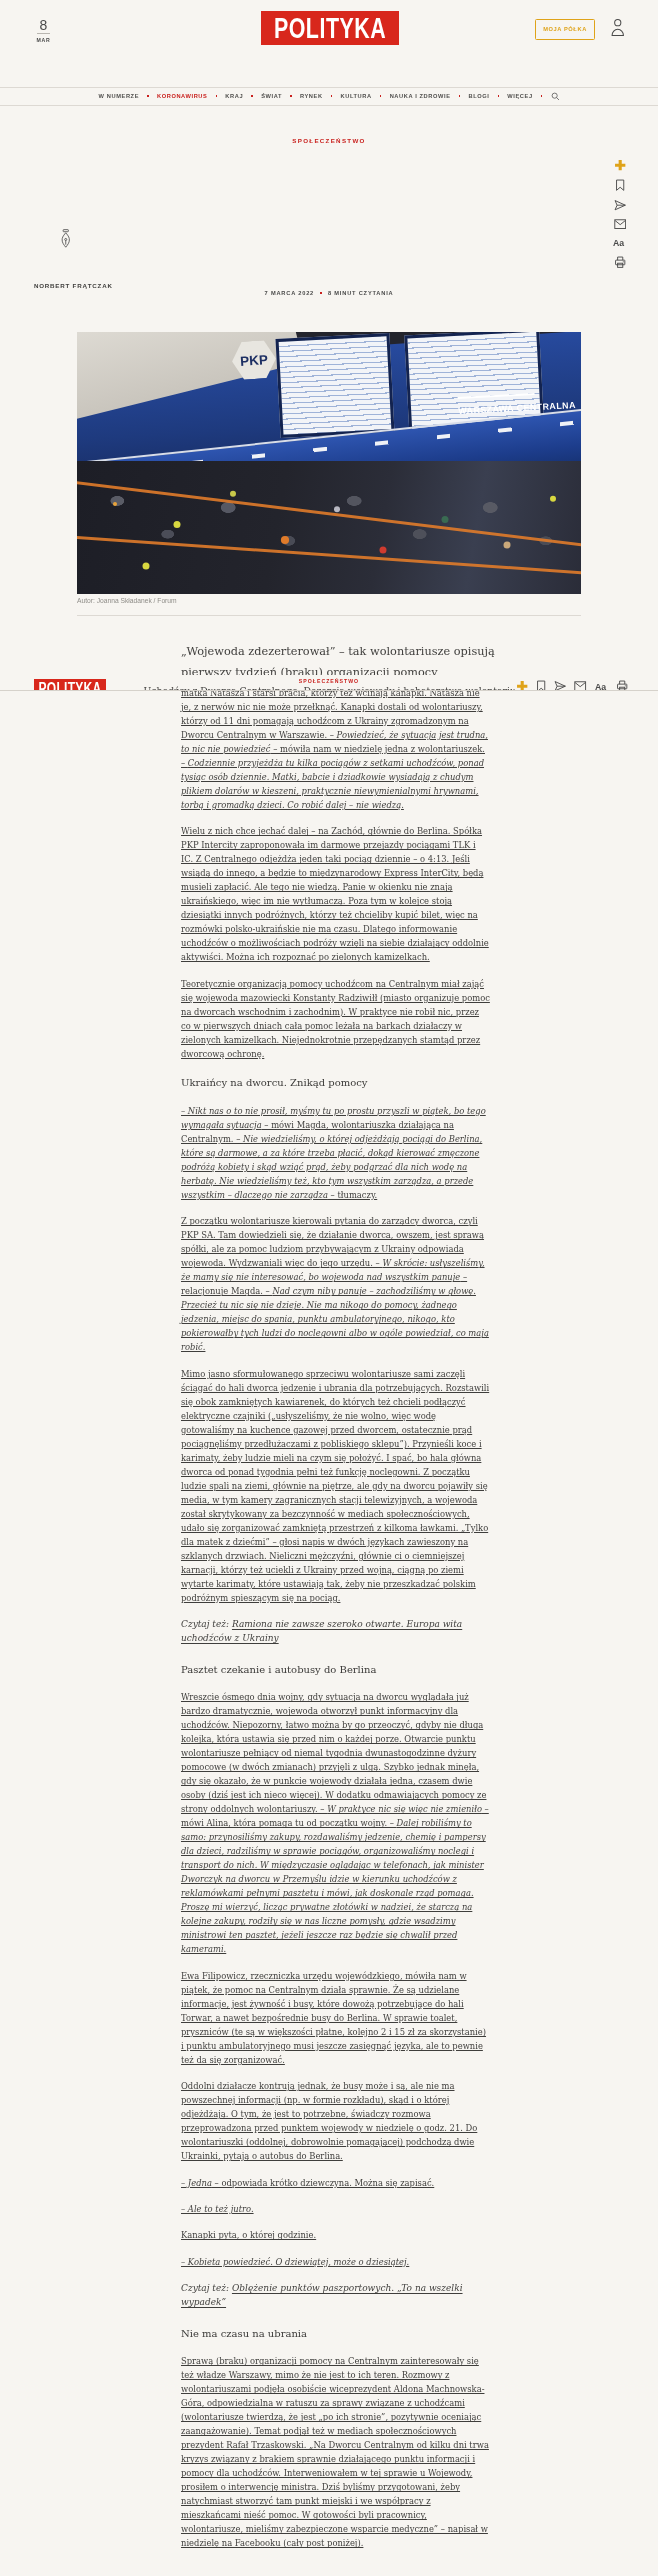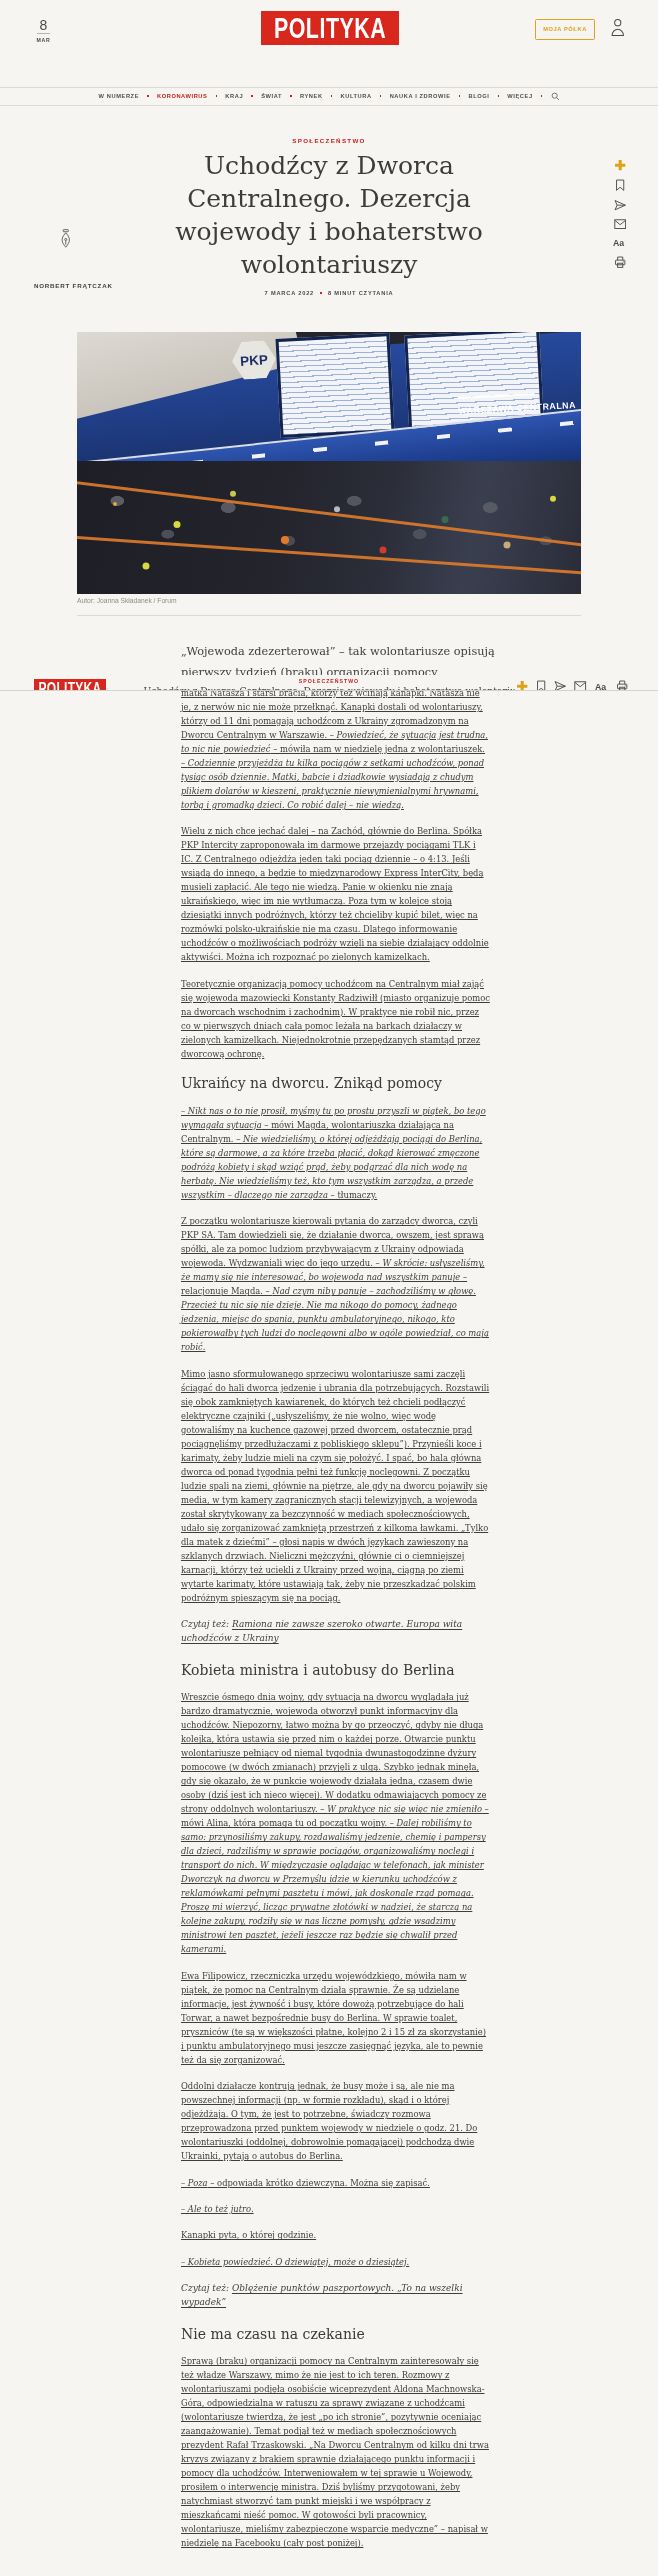--- a/index.html
+++ b/index.html
@@ -91,21 +91,21 @@
   .sticky-center{position:absolute;left:50%;transform:translateX(-50%);top:0;width:371px;text-align:center;}
   .sticky-cat{font-size:5.2px;font-weight:700;letter-spacing:1px;color:#c9211e;margin-top:2.1px;}
   .sticky-title{font-family:"DejaVu Serif",serif;font-size:9.3px;color:#3d3c3a;white-space:nowrap;overflow:hidden;margin-top:0.5px;}
   .sticky-icons{position:absolute;right:30px;top:4.1px;display:flex;gap:7.7px;align-items:center;}
   .sticky-icons .ric{cursor:pointer;}
 
   
   .flow{left:181px;top:686px;width:309px;font-family:"DejaVu Serif",serif;font-size:8.4px;line-height:14px;color:#3f3e3c;}
   .flow p.para{margin:0 0 12.4px;text-decoration:underline;}
   .flow .it{font-style:italic;}
-  .flow h2{font-family:"DejaVu Serif",serif;font-weight:400;font-size:14px;line-height:18.5px;margin:13.4px 0 11.3px;color:#3b3a38;}
+  .flow h2{font-family:"DejaVu Serif",serif;font-weight:400;font-size:10px;line-height:18.5px;margin:13.4px 0 11.3px;color:#3b3a38;}
   .flow .read{font-style:italic;font-size:9px;margin:2.1px 0 15.5px;}
   .flow .read .read-link{text-decoration:underline;text-underline-offset:2.1px;cursor:pointer;}
 
   svg{display:block;}
 </style>
 </head>
 <body>
 
 <div class="page">
 
@@ -157,26 +157,20 @@
       <svg width="8.8" height="8.8" viewBox="0 0 24 24" fill="none" stroke="#4a4a4a" stroke-width="2">
         <circle cx="10" cy="10" r="7"></circle>
           <line x1="15.5" y1="15.5" x2="22" y2="22"></line>
       </svg>
     </span>
   </nav>
 
   <div class="abs hr hr2"></div>
 
   <div class="abs category">SPOŁECZEŃSTWO</div>
-  <h1 class="abs title" style="margin:0;font-weight:400;" id="title-lines">
-      <div>Uchodźcy z Dworca</div>
-      <div>Centralnego. Dezercja</div>
-      <div>wojewody i bohaterstwo</div>
-      <div>wolontariuszy</div>
-    </h1>
 
   <span class="abs rail-left-icon">
     <svg width="15.5" height="23" viewBox="0 0 30 44" fill="none" stroke="#4a4a4a" stroke-width="1.6">
       <rect x="10" y="1" width="10" height="4" rx="1"></rect>
       <path d="M15 7 C9 14 8 17 8 21 c0 5 3 9 7 14 4-5 7-9 7-14 0-4-1-7-7-14z"></path>
       <circle cx="15" cy="20" r="2"></circle>
         <line x1="15" y1="22" x2="15" y2="30"></line>
     </svg>
   </span>
   <div class="abs rail-author">NORBERT FRĄTCZAK</div>
@@ -290,28 +284,28 @@
 
   <div class="abs flow" id="article-flow">
       <p class="para"><span>matka Natasza i starsi bracia, którzy też wcinają kanapki. Natasza nie je, z nerwów nic nie może przełknąć. Kanapki dostali od wolontariuszy, którzy od 11 dni pomagają uchodźcom z Ukrainy zgromadzonym na Dworcu Centralnym w Warszawie. – </span><span class="it">Powiedzieć, że sytuacja jest trudna, to nic nie powiedzieć</span><span> – mówiła nam w niedzielę jedna z wolontariuszek. – </span><span class="it">Codziennie przyjeżdża tu kilka pociągów z setkami uchodźców, ponad tysiąc osób dziennie. Matki, babcie i dziadkowie wysiadają z chudym plikiem dolarów w kieszeni, praktycznie niewymienialnymi hrywnami, torbą i gromadką dzieci. Co robić dalej – nie wiedzą.</span></p>
       <p class="para"><span>Wielu z nich chce jechać dalej – na Zachód, głównie do Berlina. Spółka PKP Intercity zaproponowała im darmowe przejazdy pociągami TLK i IC. Z Centralnego odjeżdża jeden taki pociąg dziennie – o 4:13. Jeśli wsiądą do innego, a będzie to międzynarodowy Express InterCity, będą musieli zapłacić. Ale tego nie wiedzą. Panie w okienku nie znają ukraińskiego, więc im nie wytłumaczą. Poza tym w kolejce stoją dziesiątki innych podróżnych, którzy też chcieliby kupić bilet, więc na rozmówki polsko-ukraińskie nie ma czasu. Dlatego informowanie uchodźców o możliwościach podróży wzięli na siebie działający oddolnie aktywiści. Można ich rozpoznać po zielonych kamizelkach.</span></p>
       <p class="para"><span>Teoretycznie organizacją pomocy uchodźcom na Centralnym miał zająć się wojewoda mazowiecki Konstanty Radziwiłł (miasto organizuje pomoc na dworcach wschodnim i zachodnim). W praktyce nie robił nic, przez co w pierwszych dniach cała pomoc leżała na barkach działaczy w zielonych kamizelkach. Niejednokrotnie przepędzanych stamtąd przez dworcową ochronę.</span></p>
       <h2>Ukraińcy na dworcu. Znikąd pomocy</h2>
       <p class="para"><span class="it">– Nikt nas o to nie prosił, myśmy tu po prostu przyszli w piątek, bo tego wymagała sytuacja</span><span> – mówi Magda, wolontariuszka działająca na Centralnym. – </span><span class="it">Nie wiedzieliśmy, o której odjeżdżają pociągi do Berlina, które są darmowe, a za które trzeba płacić, dokąd kierować zmęczone podróżą kobiety i skąd wziąć prąd, żeby podgrzać dla nich wodę na herbatę. Nie wiedzieliśmy też, kto tym wszystkim zarządza, a przede wszystkim – dlaczego nie zarządza</span><span> – tłumaczy.</span></p>
       <p class="para"><span>Z początku wolontariusze kierowali pytania do zarządcy dworca, czyli PKP SA. Tam dowiedzieli się, że działanie dworca, owszem, jest sprawą spółki, ale za pomoc ludziom przybywającym z Ukrainy odpowiada wojewoda. Wydzwaniali więc do jego urzędu. – </span><span class="it">W skrócie: usłyszeliśmy, że mamy się nie interesować, bo wojewoda nad wszystkim panuje</span><span> – relacjonuje Magda. – </span><span class="it">Nad czym niby panuje – zachodziliśmy w głowę. Przecież tu nic się nie dzieje. Nie ma nikogo do pomocy, żadnego jedzenia, miejsc do spania, punktu ambulatoryjnego, nikogo, kto pokierowałby tych ludzi do noclegowni albo w ogóle powiedział, co mają robić.</span></p>
       <p class="para"><span>Mimo jasno sformułowanego sprzeciwu wolontariusze sami zaczęli ściągać do hali dworca jedzenie i ubrania dla potrzebujących. Rozstawili się obok zamkniętych kawiarenek, do których też chcieli podłączyć elektryczne czajniki („usłyszeliśmy, że nie wolno, więc wodę gotowaliśmy na kuchence gazowej przed dworcem, ostatecznie prąd pociągnęliśmy przedłużaczami z pobliskiego sklepu”). Przynieśli koce i karimaty, żeby ludzie mieli na czym się położyć. I spać, bo hala główna dworca od ponad tygodnia pełni też funkcję noclegowni. Z początku ludzie spali na ziemi, głównie na piętrze, ale gdy na dworcu pojawiły się media, w tym kamery zagranicznych stacji telewizyjnych, a wojewoda został skrytykowany za bezczynność w mediach społecznościowych, udało się zorganizować zamkniętą przestrzeń z kilkoma ławkami. „Tylko dla matek z dziećmi” – głosi napis w dwóch językach zawieszony na szklanych drzwiach. Nieliczni mężczyźni, głównie ci o ciemniejszej karnacji, którzy też uciekli z Ukrainy przed wojną, ciągną po ziemi wytarte karimaty, które ustawiają tak, żeby nie przeszkadzać polskim podróżnym spieszącym się na pociąg.</span></p>
       <p class="read"><span class="read-label">Czytaj też: </span><span class="read-link">Ramiona nie zawsze szeroko otwarte. Europa wita uchodźców z Ukrainy</span></p>
-      <h2>Kobieta ministra i autobusy do Berlina</h2>
+      <h2>Pasztet czekanie i autobusy do Berlina</h2>
       <p class="para"><span>Wreszcie ósmego dnia wojny, gdy sytuacja na dworcu wyglądała już bardzo dramatycznie, wojewoda otworzył punkt informacyjny dla uchodźców. Niepozorny, łatwo można by go przeoczyć, gdyby nie długa kolejka, która ustawia się przed nim o każdej porze. Otwarcie punktu wolontariusze pełniący od niemal tygodnia dwunastogodzinne dyżury pomocowe (w dwóch zmianach) przyjęli z ulgą. Szybko jednak minęła, gdy się okazało, że w punkcie wojewody działała jedna, czasem dwie osoby (dziś jest ich nieco więcej). W dodatku odmawiających pomocy ze strony oddolnych wolontariuszy. – </span><span class="it">W praktyce nic się więc nie zmieniło</span><span> – mówi Alina, która pomaga tu od początku wojny. – </span><span class="it">Dalej robiliśmy to samo: przynosiliśmy zakupy, rozdawaliśmy jedzenie, chemię i pampersy dla dzieci, radziliśmy w sprawie pociągów, organizowaliśmy noclegi i transport do nich. W międzyczasie oglądając w telefonach, jak minister Dworczyk na dworcu w Przemyślu idzie w kierunku uchodźców z reklamówkami pełnymi pasztetu i mówi, jak doskonale rząd pomaga. Proszę mi wierzyć, licząc prywatne złotówki w nadziei, że starczą na kolejne zakupy, rodziły się w nas liczne pomysły, gdzie wsadzimy ministrowi ten pasztet, jeżeli jeszcze raz będzie się chwalił przed kamerami.</span></p>
       <p class="para"><span>Ewa Filipowicz, rzeczniczka urzędu wojewódzkiego, mówiła nam w piątek, że pomoc na Centralnym działa sprawnie. Że są udzielane informacje, jest żywność i busy, które dowożą potrzebujące do hali Torwar, a nawet bezpośrednie busy do Berlina. W sprawie toalet, pryszniców (te są w większości płatne, kolejno 2 i 15 zł za skorzystanie) i punktu ambulatoryjnego musi jeszcze zasięgnąć języka, ale to pewnie też da się zorganizować.</span></p>
       <p class="para"><span>Oddolni działacze kontrują jednak, że busy może i są, ale nie ma powszechnej informacji (np. w formie rozkładu), skąd i o której odjeżdżają. O tym, że jest to potrzebne, świadczy rozmowa przeprowadzona przed punktem wojewody w niedzielę o godz. 21. Do wolontariuszki (oddolnej, dobrowolnie pomagającej) podchodzą dwie Ukrainki, pytają o autobus do Berlina.</span></p>
-      <p class="para"><span class="it">– Poza</span><span> – odpowiada krótko dziewczyna. Można się zapisać.</span></p>
+      <p class="para"><span class="it">– Jedna</span><span> – odpowiada krótko dziewczyna. Można się zapisać.</span></p>
       <p class="para"><span class="it">– Ale to też jutro.</span></p>
       <p class="para"><span>Kanapki pyta, o której godzinie.</span></p>
       <p class="para"><span class="it">– Kobieta powiedzieć. O dziewiątej, może o dziesiątej.</span></p>
       <p class="read"><span class="read-label">Czytaj też: </span><span class="read-link">Oblężenie punktów paszportowych. „To na wszelki wypadek”</span></p>
-      <h2>Nie ma czasu na czekanie</h2>
+      <h2>Nie ma czasu na ubrania</h2>
       <p class="para"><span>Sprawą (braku) organizacji pomocy na Centralnym zainteresowały się też władze Warszawy, mimo że nie jest to ich teren. Rozmowy z wolontariuszami podjęła osobiście wiceprezydent Aldona Machnowska-Góra, odpowiedzialna w ratuszu za sprawy związane z uchodźcami (wolontariusze twierdzą, że jest „po ich stronie”, pozytywnie oceniając zaangażowanie). Temat podjął też w mediach społecznościowych prezydent Rafał Trzaskowski. „Na Dworcu Centralnym od kilku dni trwa kryzys związany z brakiem sprawnie działającego punktu informacji i pomocy dla uchodźców. Interweniowałem w tej sprawie u Wojewody, prosiłem o interwencję ministra. Dziś byliśmy przygotowani, żeby natychmiast stworzyć tam punkt miejski i we współpracy z mieszkańcami nieść pomoc. W gotowości byli pracownicy, wolontariusze, mieliśmy zabezpieczone wsparcie medyczne” – napisał w niedzielę na Facebooku (cały post poniżej).</span></p>
 
   </div>
 
 </div>
 
 
 </body></html>

